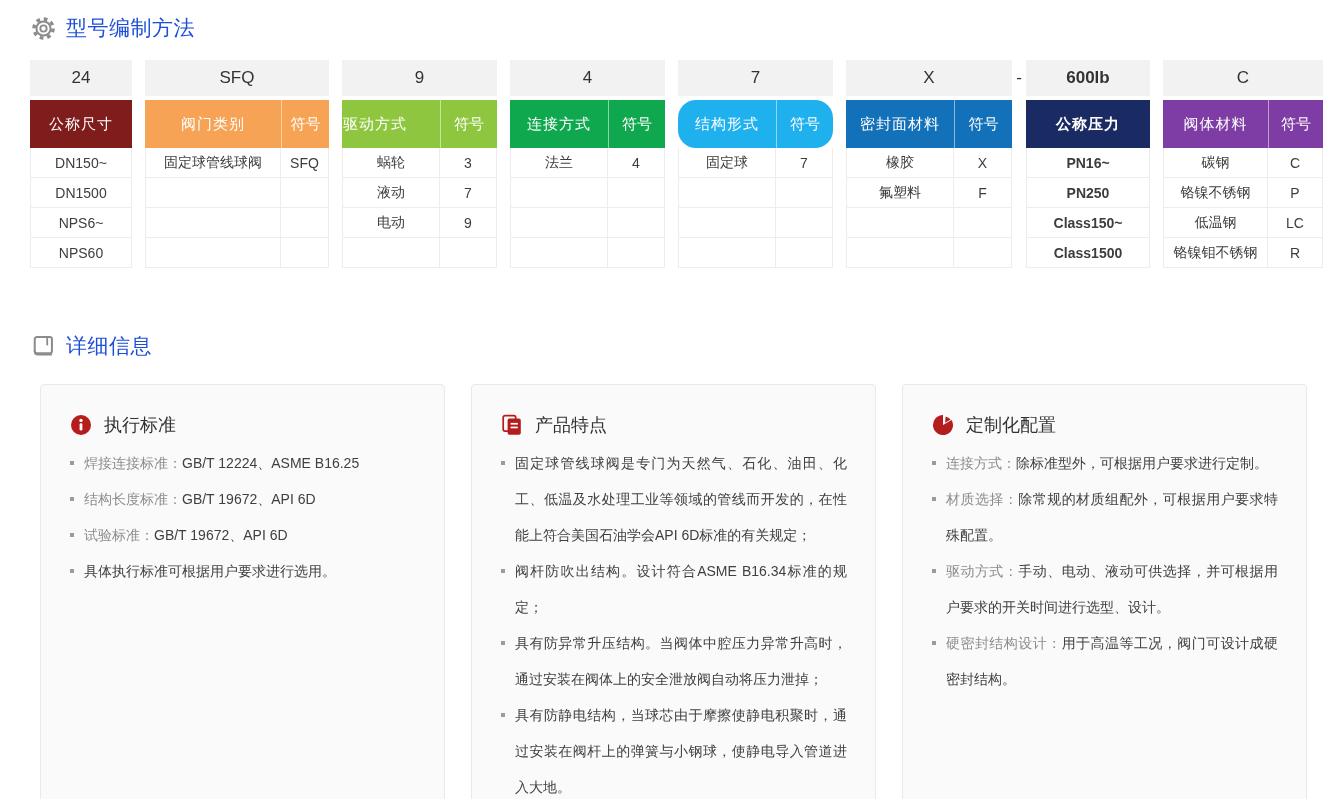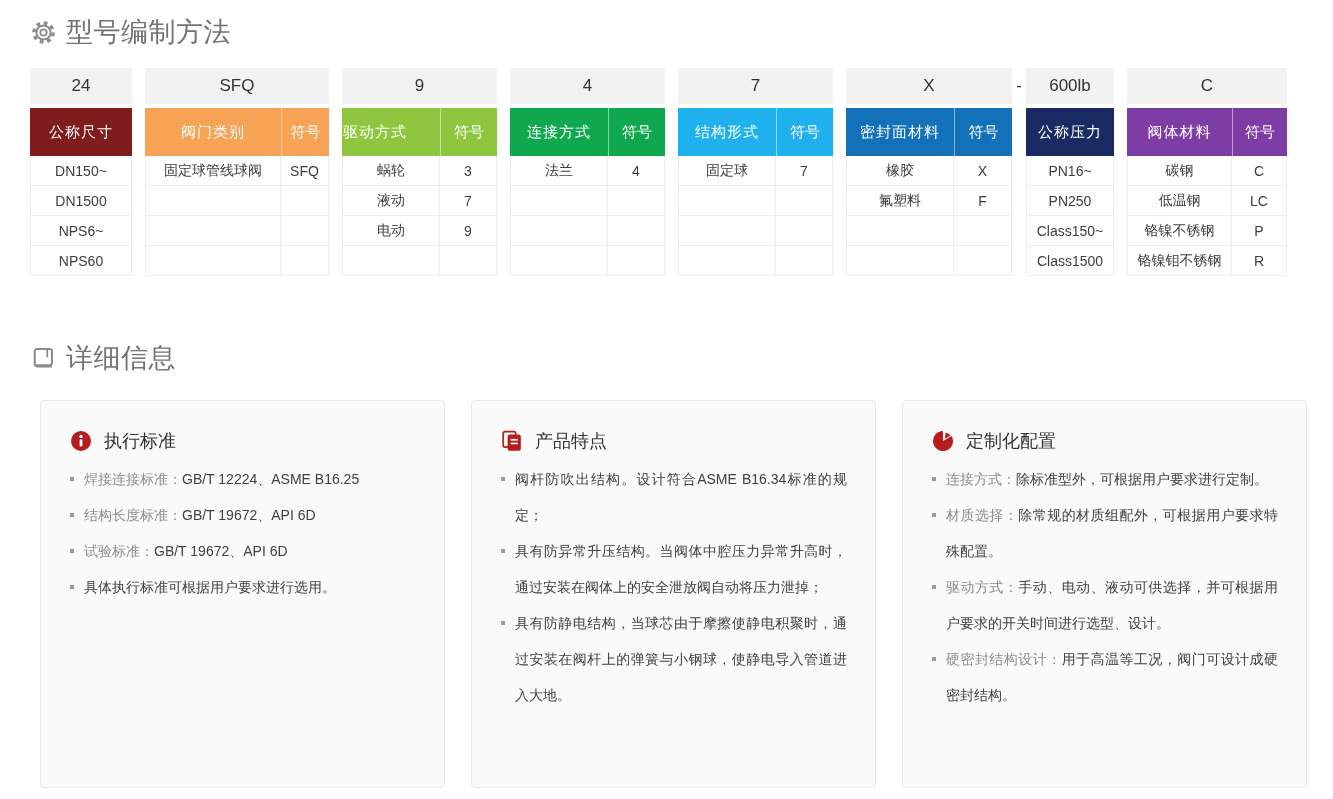--- a/index.html
+++ b/index.html
@@ -6,21 +6,21 @@
   html,body{background:#fff}
   body{width:1333px;height:799px;overflow:hidden;
        font-family:"Liberation Sans","DejaVu Sans",sans-serif;color:#333}
 
   
   .section-head{display:flex;align-items:center;gap:9px;margin-left:30px}
   .section-head.first{padding-top:14px;margin-bottom:18px}
   .section-head.second{margin-top:64px;margin-bottom:24px}
   .sec-icon{width:27px;height:27px;display:inline-flex;align-items:center;justify-content:center}
   .sec-icon svg{width:100%;height:100%}
-  .sec-title{font-size:27px;font-weight:400;color:#737373;letter-spacing:.5px}
+  .sec-title{font-size:21px;font-weight:400;color:#1d4ed8;letter-spacing:.5px}
 
   
   .model-table{display:flex;align-items:flex-start;margin-left:30px}
   .mcol{flex:none;margin-right:13px}
   .mcol:last-child{margin-right:0}
   .mcode{height:36px;line-height:36px;text-align:center;background:#f2f2f2;font-size:17px;color:#333;margin-bottom:4px}
   .mband{height:48px;display:flex;align-items:stretch;color:#fff;font-size:15px}
   .mband-name{flex:1;display:flex;align-items:center;justify-content:center;letter-spacing:1px}
   .mband-sym{flex:none;display:flex;align-items:center;justify-content:center;border-left:1px solid rgba(255,255,255,.5)}
   .mrows{border-left:1px solid #ededed;border-right:1px solid #ededed}
@@ -148,21 +148,21 @@
           <div class="mcell-sym" style="width: 57px;"></div>
         </div>
         <div class="mrow">
           <div class="mcell-name"></div>
           <div class="mcell-sym" style="width: 57px;"></div>
         </div>
       </div>
     </div>
     <div class="mcol" style="width: 155px;">
       <div class="mcode">7</div>
-      <div class="mband" style="background: rgb(31, 176, 238);">
+      <div class="mband" style="background: rgb(31, 176, 238); border-radius: 18px;">
         <div class="mband-name">结构形式</div>
         <div class="mband-sym" style="width: 57px;">符号</div>
       </div>
       <div class="mrows">
         <div class="mrow">
           <div class="mcell-name">固定球</div>
           <div class="mcell-sym" style="width: 57px;">7</div>
         </div>
         <div class="mrow">
           <div class="mcell-name"></div>
@@ -197,21 +197,21 @@
           <div class="mcell-name"></div>
           <div class="mcell-sym" style="width: 58px;"></div>
         </div>
         <div class="mrow">
           <div class="mcell-name"></div>
           <div class="mcell-sym" style="width: 58px;"></div>
         </div>
       </div>
     </div>
     <div class="sep">-</div>
-    <div class="mcol" style="width: 88px;">
+    <div class="mcol" style="width: 124px; font-weight: bold;">
       <div class="mcode">600lb</div>
       <div class="mband" style="background: rgb(26, 42, 98);">
         <div class="mband-name">公称压力</div>
       </div>
       <div class="mrows">
         <div class="mrow">
           <div class="mcell-name">PN16~</div>
         </div>
         <div class="mrow">
           <div class="mcell-name">PN250</div>
@@ -229,26 +229,26 @@
       <div class="mband" style="background: rgb(126, 61, 165);">
         <div class="mband-name">阀体材料</div>
         <div class="mband-sym" style="width: 55px;">符号</div>
       </div>
       <div class="mrows">
         <div class="mrow">
           <div class="mcell-name">碳钢</div>
           <div class="mcell-sym" style="width: 55px;">C</div>
         </div>
         <div class="mrow">
+          <div class="mcell-name">铬镍不锈钢</div>
+          <div class="mcell-sym" style="width: 55px;">P</div>
+        </div>
+        <div class="mrow">
           <div class="mcell-name">低温钢</div>
           <div class="mcell-sym" style="width: 55px;">LC</div>
-        </div>
-        <div class="mrow">
-          <div class="mcell-name">铬镍不锈钢</div>
-          <div class="mcell-sym" style="width: 55px;">P</div>
         </div>
         <div class="mrow">
           <div class="mcell-name">铬镍钼不锈钢</div>
           <div class="mcell-sym" style="width: 55px;">R</div>
         </div>
       </div>
     </div>
   </div>
 
 <div class="section-head second">
@@ -287,20 +287,21 @@
           <svg viewBox="0 0 24 24">
             <rect x="3.2" y="2.6" width="12.5" height="15.5" rx="1.8" fill="none" stroke="#b51d1d" stroke-width="1.7"></rect>
             <rect x="7.6" y="5.6" width="13.2" height="16.2" rx="1.8" fill="#b51d1d"></rect>
             <rect x="10.6" y="9.9" width="7.2" height="1.7" fill="#fff"></rect>
             <rect x="10.6" y="13.6" width="7.2" height="1.7" fill="#fff"></rect>
           </svg>
         </span>
         <span class="card-title">产品特点</span>
       </div>
       <ul class="card-list">
+        <li class="card-item"><span class="item-text">固定球管线球阀是专门为天然气、石化、油田、化工、低温及水处理工业等领域的管线而开发的，在性能上符合美国石油学会API 6D标准的有关规定；</span></li>
         <li class="card-item"><span class="item-text">阀杆防吹出结构。设计符合ASME B16.34标准的规定；</span></li>
         <li class="card-item"><span class="item-text">具有防异常升压结构。当阀体中腔压力异常升高时，通过安装在阀体上的安全泄放阀自动将压力泄掉；</span></li>
         <li class="card-item"><span class="item-text">具有防静电结构，当球芯由于摩擦使静电积聚时，通过安装在阀杆上的弹簧与小钢球，使静电导入管道进入大地。</span></li>
       </ul>
     </div>
     <div class="card">
       <div class="card-head">
         <span class="card-icon">
           <svg viewBox="0 0 24 24">
             <path d="M12 12 L12 2 A10 10 0 1 0 20.66 7 Z" fill="#b51d1d"></path>

